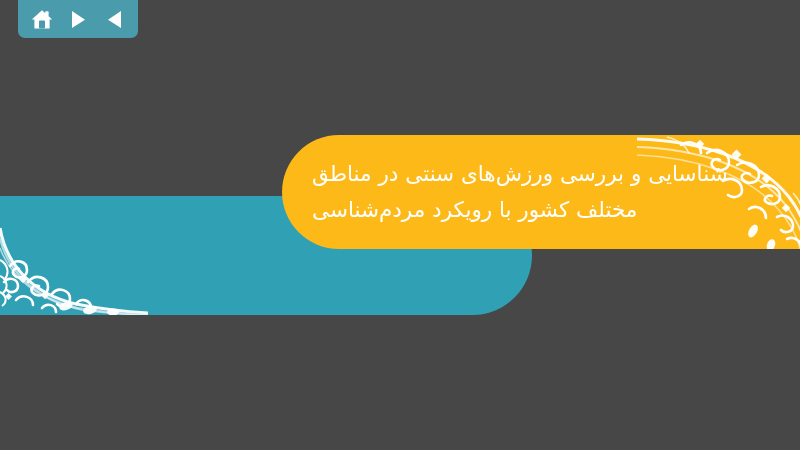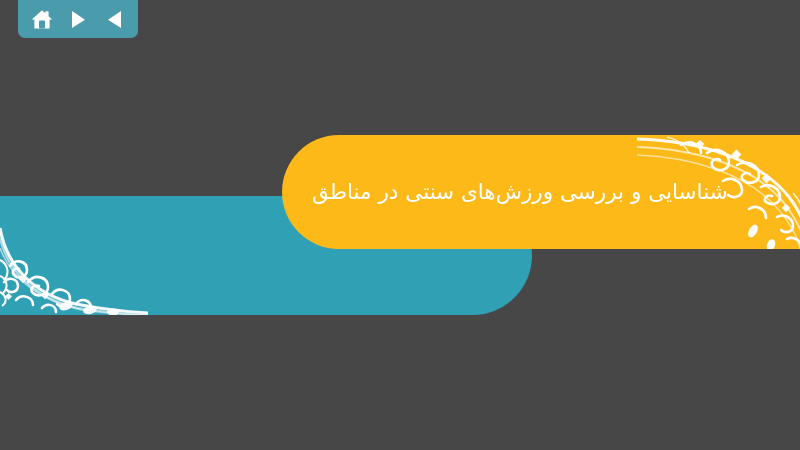--- a/index.html
+++ b/index.html
@@ -181,20 +181,21 @@
 
       <g stroke="#ffffff" stroke-width="1.6" fill="none" opacity="0.75">
         <path d="M156 58 c 6 6, 10 16, 11 26"></path>
         <path d="M165 76 c 4 8, 6 18, 7 26"></path>
         <path d="M30 2 c 10 2, 18 8, 22 16"></path>
       </g>
     </svg>
 
     <div id="title-block">
       <div class="title-line">شناسایی و بررسی ورزش‌های سنتی در مناطق</div>
+      <div class="title-line">مختلف کشور با رویکرد مردم‌شناسی</div>
     </div>
   </div>
 
   <div id="nav-toolbar">
 
     <button class="nav-btn">
       <svg width="17" height="19" viewBox="0 0 17 19">
         <path d="M15 1 L15 18 L2 9.8 Z" fill="#ffffff"></path>
       </svg>
     </button>

